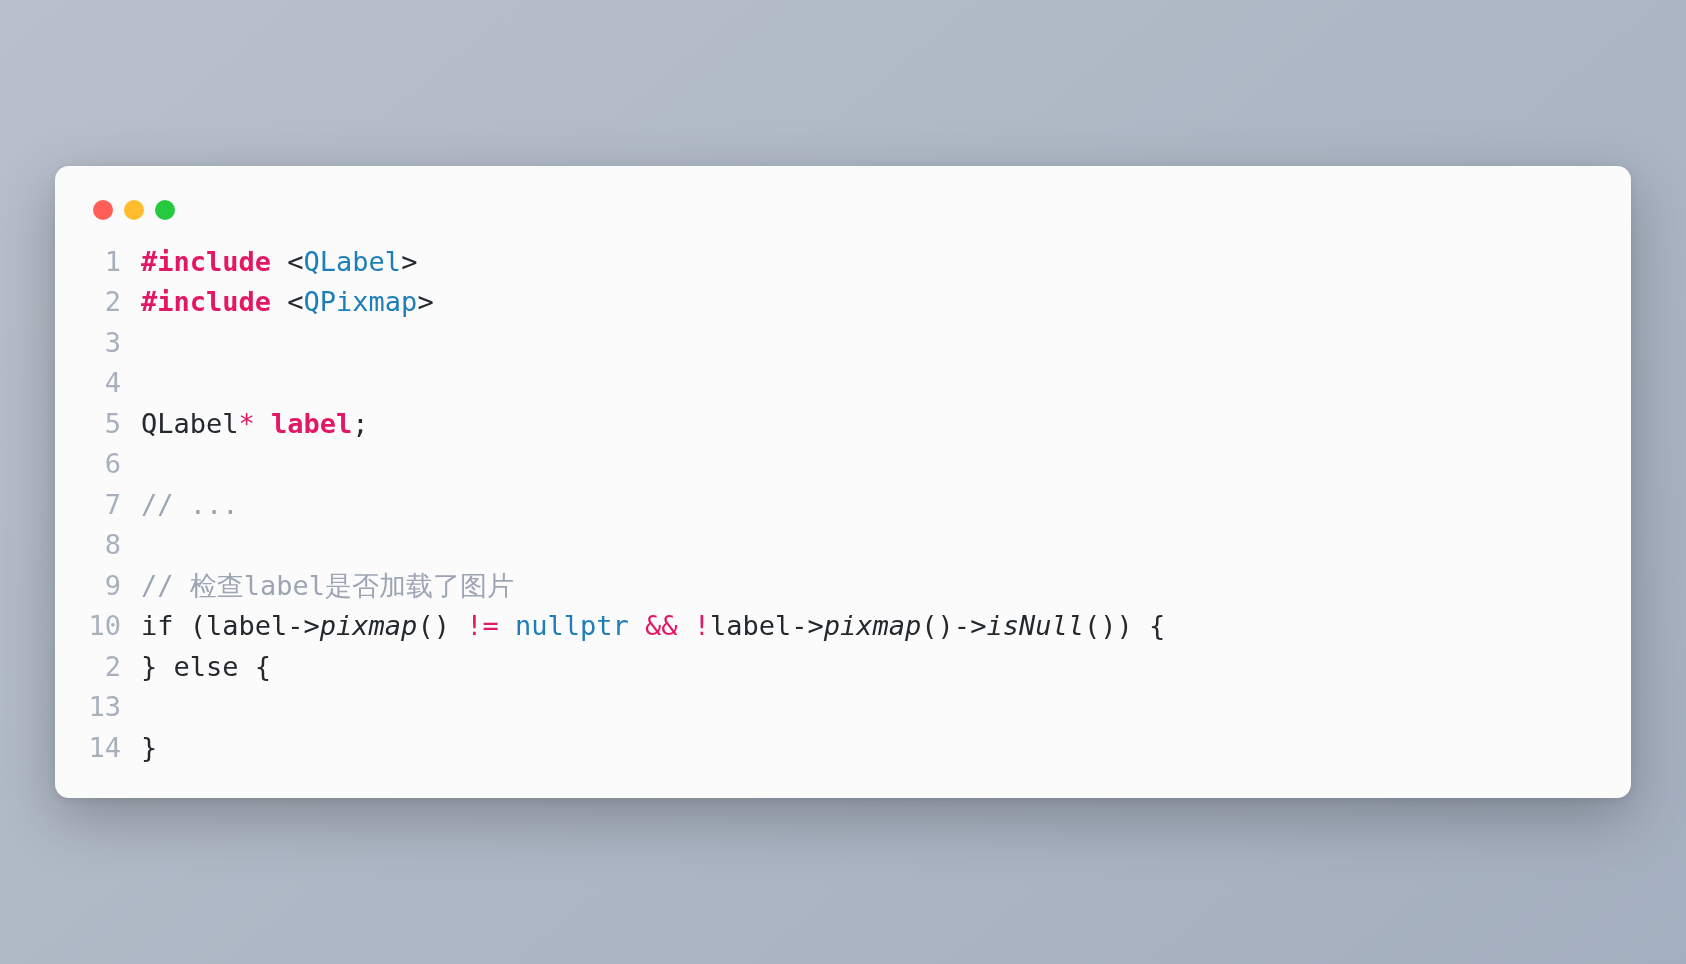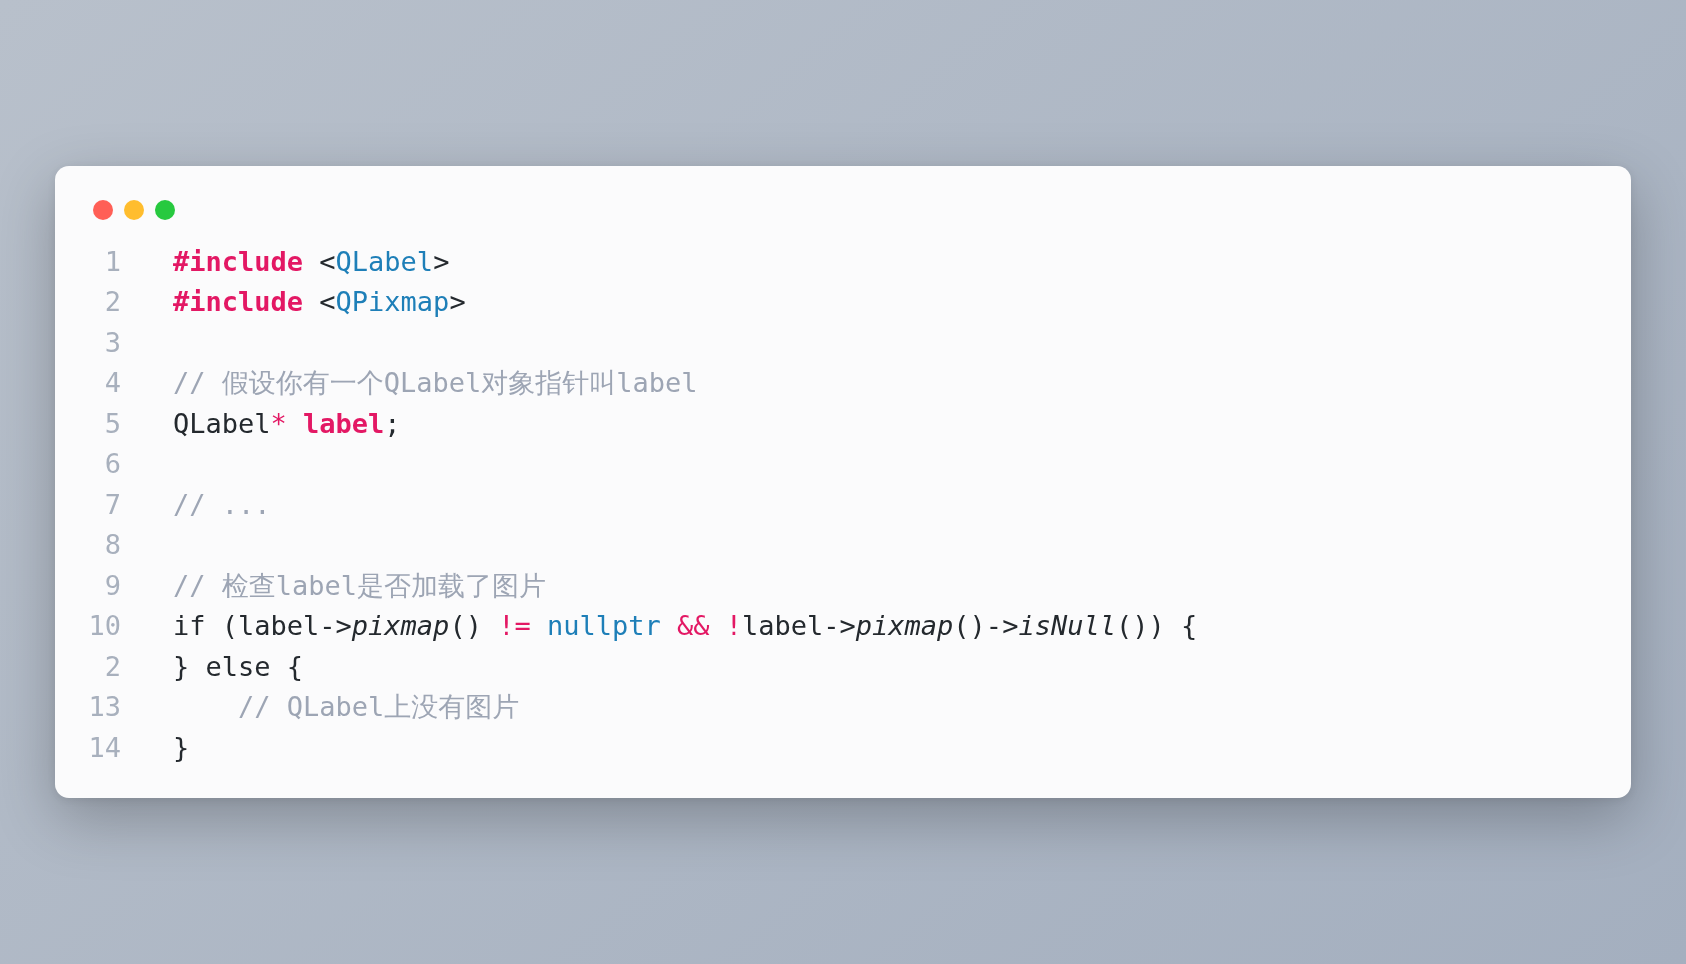--- a/index.html
+++ b/index.html
@@ -41,21 +41,21 @@
     white-space: pre;
   }
   .gutter {
     width: 56px;
     text-align: right;
     color: #a8b0bd;
     padding-right: 20px;
     user-select: none;
     flex-shrink: 0;
   }
-  .content { color:#24292e;margin-left:32px; }
+  .content { color:#24292e; }
   .tok-dir   { color:#e31864; font-weight:600; }
   .tok-hdr   { color:#1e7fb8; }
   .tok-angle { color:#24292e; }
   .tok-comment { color:#9da5b4; }
   .tok-type  { color:#24292e; }
   .tok-op    { color:#e31864; }
   .tok-var   { color:#e31864; font-weight:700; }
   .tok-kw    { color:#24292e; font-weight:400; }
   .tok-null  { color:#1e7fb8; }
   .tok-call  { font-style:italic; color:#24292e; }
@@ -66,24 +66,24 @@
 <div class="window">
   <div class="traffic-lights">
     <div class="dot red"></div>
     <div class="dot yellow"></div>
     <div class="dot green"></div>
   </div>
   <div class="code" id="code-container">
       <div class="line"><span class="gutter">1</span><span class="content"><span class="tok-dir">#</span><span class="tok-dir">include </span><span class="tok-angle">&lt;</span><span class="tok-hdr">QLabel</span><span class="tok-angle">&gt;</span></span></div>
       <div class="line"><span class="gutter">2</span><span class="content"><span class="tok-dir">#</span><span class="tok-dir">include </span><span class="tok-angle">&lt;</span><span class="tok-hdr">QPixmap</span><span class="tok-angle">&gt;</span></span></div>
       <div class="line"><span class="gutter">3</span><span class="content">&nbsp;</span></div>
-      <div class="line"><span class="gutter">4</span><span class="content"><span class="tok-comment">// 假设你有一个QLabel对象指针叫label</span></span></div>
+      <div class="line"><span class="gutter">4</span></div>
       <div class="line"><span class="gutter">5</span><span class="content"><span class="tok-type">QLabel</span><span class="tok-op">* </span><span class="tok-var">label</span><span class="tok-type">;</span></span></div>
       <div class="line"><span class="gutter">6</span><span class="content">&nbsp;</span></div>
       <div class="line"><span class="gutter">7</span><span class="content"><span class="tok-comment">// ...</span></span></div>
       <div class="line"><span class="gutter">8</span><span class="content">&nbsp;</span></div>
       <div class="line"><span class="gutter">9</span><span class="content"><span class="tok-comment">// 检查label是否加载了图片</span></span></div>
       <div class="line"><span class="gutter">10</span><span class="content"><span class="tok-kw">if</span><span class="tok-type"> (label-&gt;</span><span class="tok-call">pixmap</span><span class="tok-type">() </span><span class="tok-op">!= </span><span class="tok-null">nullptr</span><span class="tok-op"> &amp;&amp; !</span><span class="tok-type">label-&gt;</span><span class="tok-call">pixmap</span><span class="tok-type">()-&gt;</span><span class="tok-call">isNull</span><span class="tok-type">()) {</span></span></div>
       <div class="line"><span class="gutter">2</span><span class="content"><span class="tok-type">} </span><span class="tok-kw">else</span><span class="tok-type"> {</span></span></div>
-      <div class="line"><span class="gutter">13</span><span class="content"><span class="tok-comment">    // QLabel上没有图片</span></span></div>
+      <div class="line"><span class="gutter">13</span></div>
       <div class="line"><span class="gutter">14</span><span class="content"><span class="tok-type">}</span></span></div>
     </div>
 </div>
 
 </body></html>

